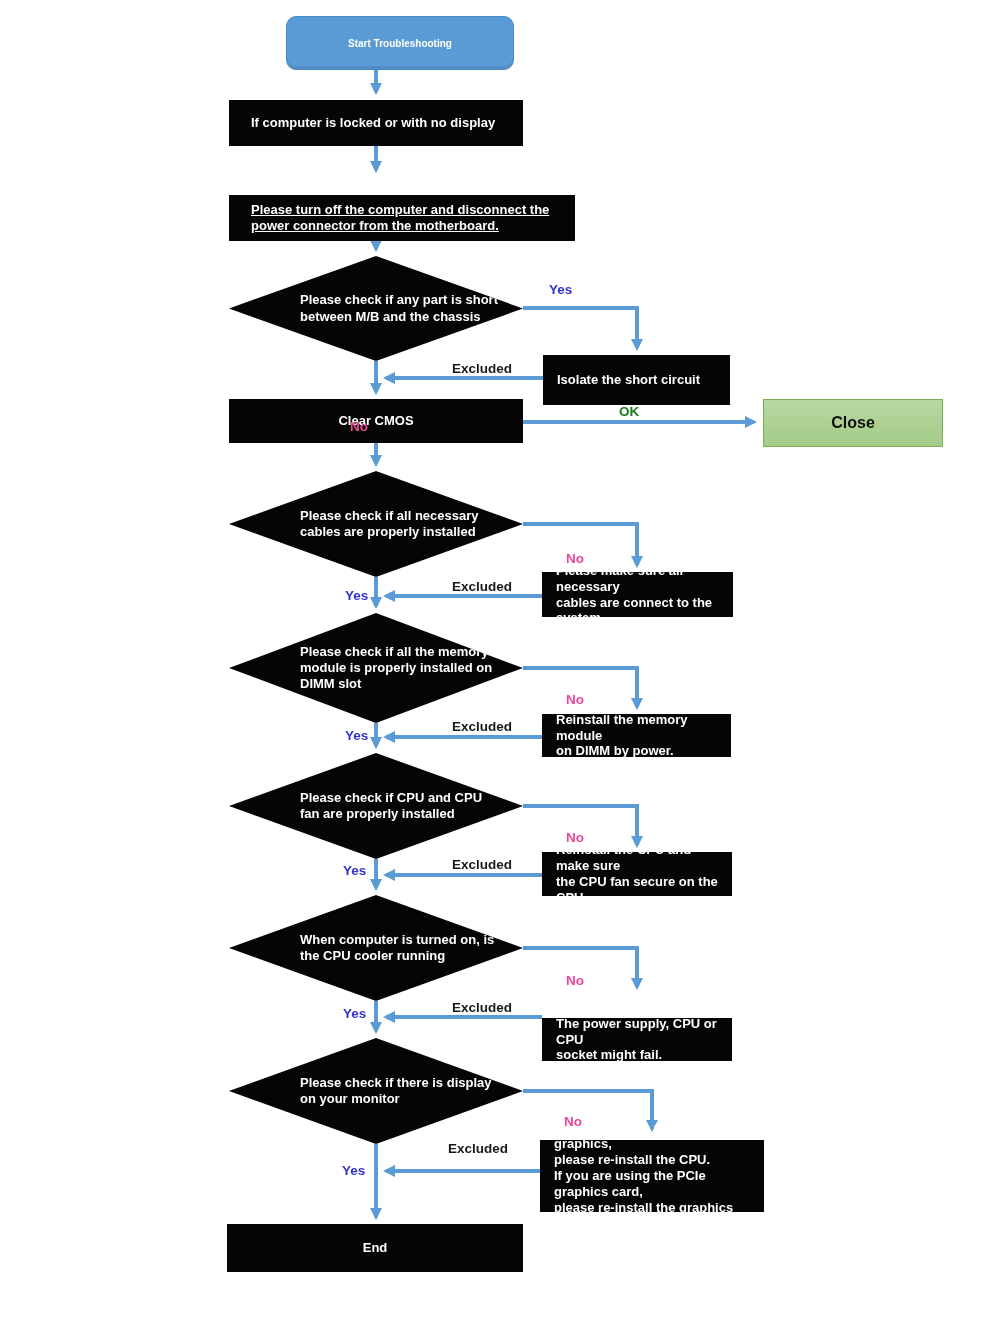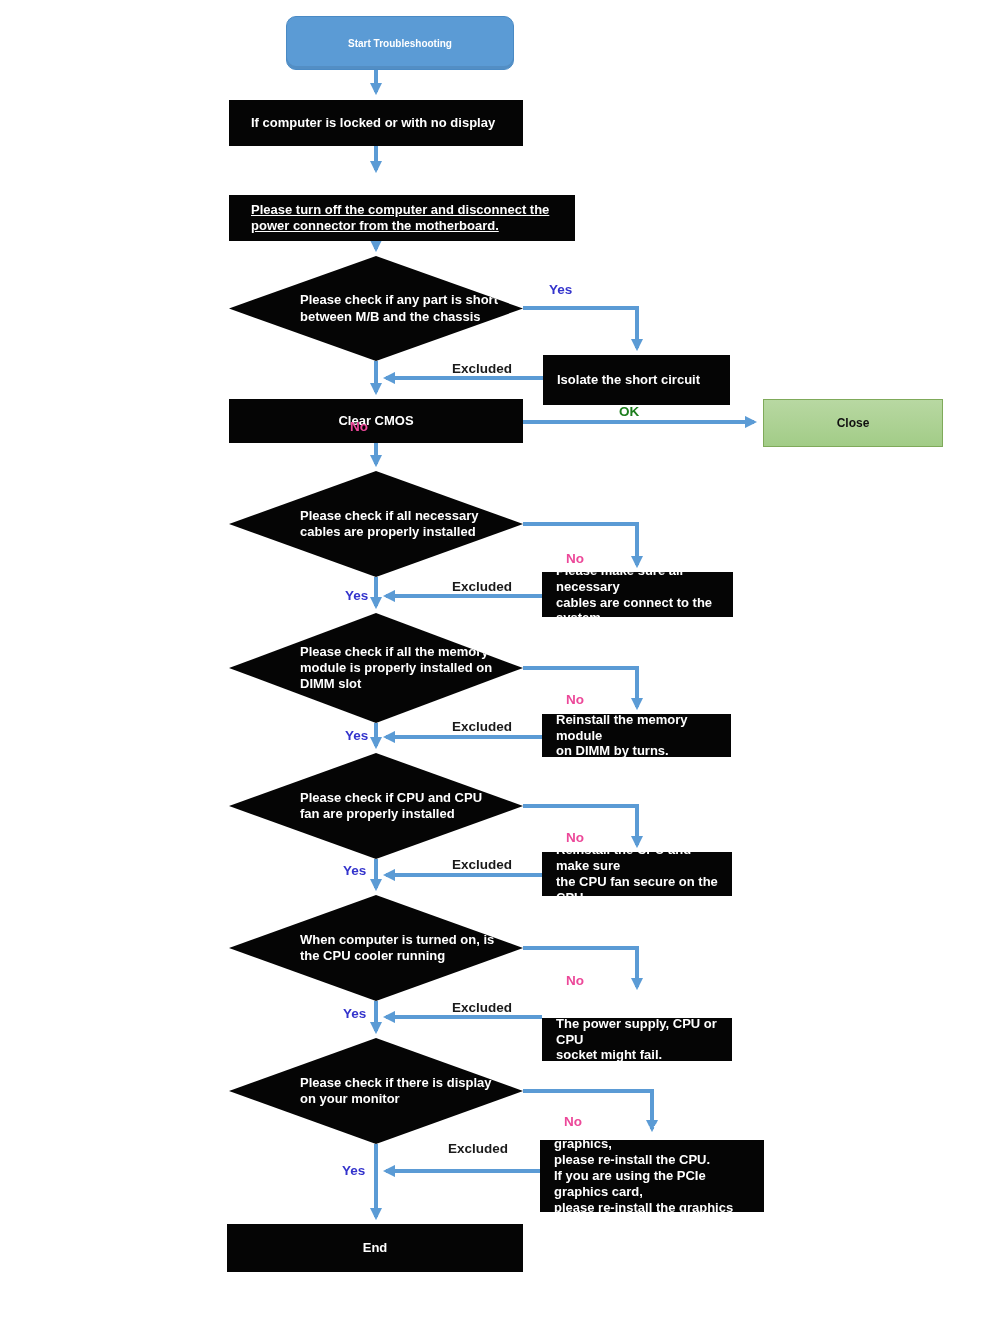--- a/index.html
+++ b/index.html
@@ -24,21 +24,21 @@
   .diamond .txt{margin-left:71px;width:215px;text-align:left;line-height:1.25;white-space:pre-line;}
   .start-node{
     background:#5b9bd5;border:1px solid #4a8ac4;border-radius:10px;
     color:#ffffff;font-weight:bold;font-size:10px;
     display:flex;align-items:center;justify-content:center;
     box-shadow:inset 0 -3px 0 rgba(0,0,0,0.08);
     margin-left:24px;
   }
   .close-node{
     background:linear-gradient(#b8d8a2,#a2cc87);border:1.5px solid #7faa5a;
-    color:#111111;font-weight:bold;font-size:12px;
+    color:#111111;font-weight:bold;font-size:16px;
     display:flex;align-items:center;justify-content:center;
   }
   .edge-label{position:absolute;font-weight:bold;font-size:13.5px;white-space:nowrap;}
   .lbl-yes{color:#3333cc;}
   .lbl-no{color:#ec4899;margin-top:41px;}
   .lbl-ok{color:#1e7e1e;}
   .lbl-excluded{color:#1a1a1a;}
   svg.edges{position:absolute;left:0;top:0;width:1000px;height:1334px;}
 </style>
 </head>
@@ -122,21 +122,21 @@
   </div>
 
   <div class="abs diamond" style="left:229px;top:613px;width:294px;height:110px;">
     <span class="txt">Please check if all the memory
 module is properly installed on
 DIMM slot</span>
   </div>
 
   <div class="abs rect-black pad-left-sm" style="left:542px;top:714px;width:189px;height:43px;">
     <span class="pre">Reinstall the memory module
-on DIMM by turns.</span>
+on DIMM by power.</span>
   </div>
 
   <div class="abs diamond" style="left:229px;top:753px;width:294px;height:106px;">
     <span class="txt">Please check if CPU and CPU
 fan are properly installed</span>
   </div>
 
   <div class="abs rect-black pad-left-sm" style="left:542px;top:852px;width:190px;height:44px;">
     <span class="pre">Reinstall the CPU and make sure
 the CPU fan secure on the CPU</span>

